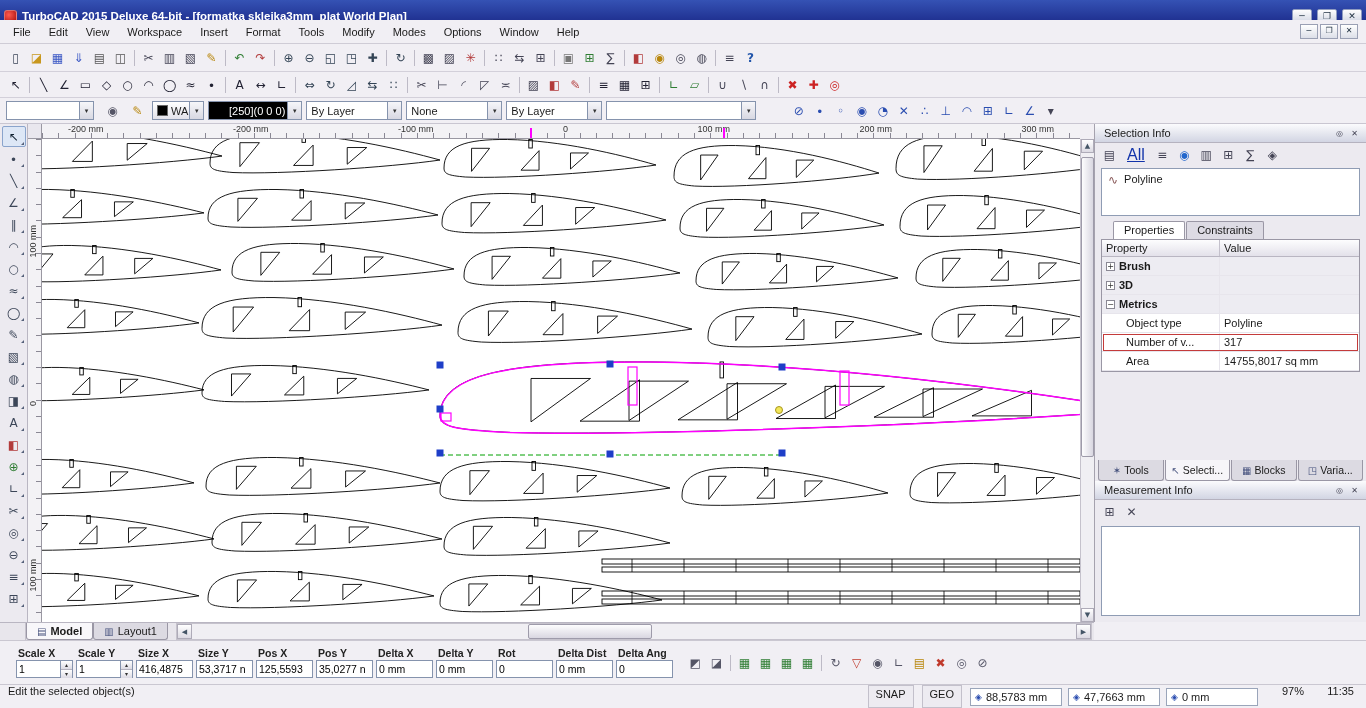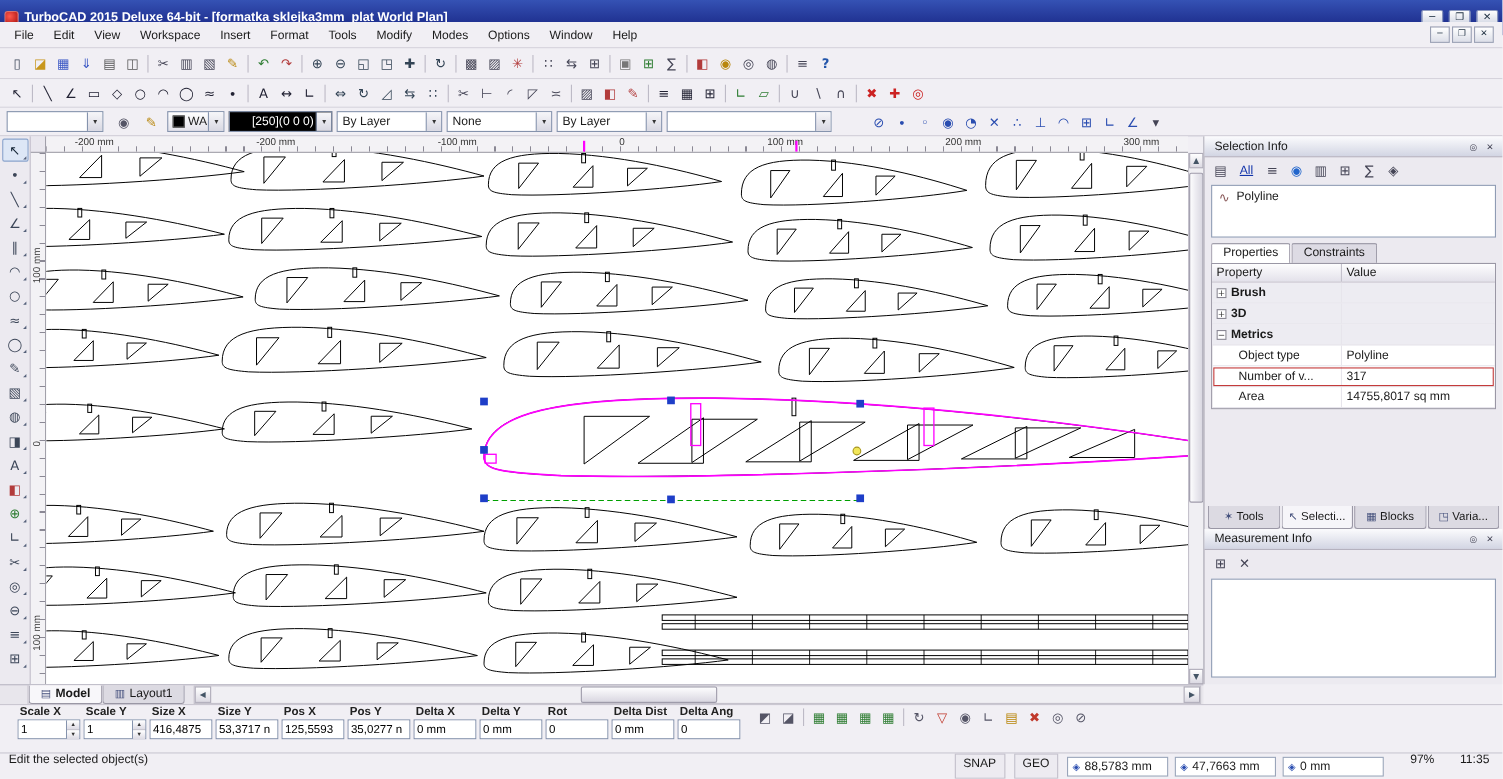--- a/index.html
+++ b/index.html
@@ -67,24 +67,24 @@
 .scroll-btn{height:14px;width:100%;font-size:7px;display:flex;align-items:center;justify-content:center;background:linear-gradient(#fff,#dcdae3);border:1px solid #aeabb8;color:#456;flex:0 0 auto;}
 .vscroll .track{flex:1;position:relative;}
 .vscroll .thumb{position:absolute;left:0;right:0;top:4px;height:66%;background:linear-gradient(90deg,#fdfdfe,#d9d7e1);border:1px solid #9e9baa;border-radius:2px;}
 
 
 .rpanel{position:absolute;left:1094px;top:124px;width:272px;height:498px;background:#eceaf0;border-left:1px solid #a5a2ae;display:flex;flex-direction:column;}
 .panel-hdr{height:19px;background:linear-gradient(#fbfbfd,#d2d5e3);border-bottom:1px solid #b5b2bf;display:flex;align-items:center;padding:0 4px 0 9px;flex:0 0 auto;}
 .panel-hdr .ttl{flex:1;}
 .hdr-btn{width:15px;height:13px;font-size:8px;display:flex;align-items:center;justify-content:center;color:#445;}
 .si-toolbar{height:24px;display:flex;align-items:center;gap:1px;padding:2px 4px;flex:0 0 auto;}
-.tbtn[data-name="select-all-button"]{width:auto;padding:0 5px;font-family:"Liberation Sans",sans-serif;font-size:11px;text-decoration:underline;}
+.tbtn[data-name="select-all-button"]{width:auto;padding:0 5px;font-family:"Liberation Sans",sans-serif;font-size:16px;text-decoration:underline;}
 .obj-box{margin:1px 6px 2px;background:#fff;border:1px solid #8f9cb4;height:48px;padding:4px 6px;display:flex;gap:6px;align-items:flex-start;flex:0 0 auto;}
 .obj-icon{color:#8a5a5a;font-size:12px;}
-.pc-tabs{display:flex;margin:3px 6px 0;gap:1px;flex:0 0 auto;text-align:center;}
+.pc-tabs{display:flex;margin:3px 18px 0;gap:1px;flex:0 0 auto;text-align:center;}
 .pc-tab{padding:2px 10px 3px;border:1px solid #9a97a5;border-bottom:none;background:#dddbe4;border-radius:2px 2px 0 0;}
 .pc-tab.active{background:#fff;position:relative;z-index:2;}
 .pgrid{margin:0 6px;background:#fff;border:1px solid #9a97a5;flex:0 0 auto;}
 .pg-head{display:flex;height:17px;background:linear-gradient(#fdfdfe,#e3e1ea);border-bottom:1px solid #b9b6c2;}
 .pg-head span{padding:2px 4px;}
 .pg-head .c1{width:118px;border-right:1px solid #c4c1cc;}
 .prow{display:flex;height:19px;align-items:center;border-bottom:1px solid #e7e5ec;}
 .prow .c1{width:118px;display:flex;align-items:center;gap:4px;padding-left:4px;border-right:1px solid #e7e5ec;height:100%;}
 .prow .c2{flex:1;padding-left:4px;white-space:nowrap;overflow:hidden;}
 .prow.group{background:#edecf2;font-weight:bold;}
@@ -102,21 +102,21 @@
 .tabrow{position:absolute;left:0;top:622px;width:1094px;height:18px;background:#e8e6ec;border-top:1px solid #b9b6c2;display:flex;align-items:stretch;padding-right:2px;}
 .tab-spacer{width:26px;border-right:1px solid #c5c2cc;}
 .doc-tabs{display:flex;}
 .doc-tab{display:flex;align-items:center;gap:4px;padding:0 10px;border:1px solid #9a97a5;border-top:none;background:#dcdae2;border-radius:0 0 3px 3px;}
 .hscroll{flex:1;display:flex;margin-left:8px;border:1px solid #c5c2cc;background:#f0eff3;}
 .hscroll .scroll-btn{height:auto;width:15px;}
 .hscroll .track{flex:1;position:relative;}
 .hscroll .thumb{position:absolute;top:0;bottom:0;left:38%;width:14%;background:linear-gradient(#fdfdfe,#d9d7e1);border:1px solid #9e9baa;border-radius:2px;}
 
 
-.fieldsrow{position:absolute;left:0;top:640px;width:1366px;height:44px;background:#f1eff4;border-top:1px solid #cac7d1;display:flex;align-items:flex-start;padding:0 2px 0 16px;}
+.fieldsrow{position:absolute;left:0;top:640px;width:1366px;height:44px;background:#f1eff4;border-top:1px solid #cac7d1;display:flex;align-items:center;padding:0 2px 0 16px;}
 .sfields{display:flex;gap:3px;}
 .sfield{display:flex;flex-direction:column;width:57px;flex:0 0 auto;}
 .sflabel{font-size:10.5px;padding:0 0 1px 2px;white-space:nowrap;font-weight:bold;color:#222;}
 .sfbox{display:flex;height:18px;border:1px solid #8593ad;background:#fff;}
 .sfinput{flex:1;min-width:0;border:none;outline:none;font-size:10.5px;padding:0 2px;font-family:"Liberation Sans",sans-serif;background:#fff;}
 .spin{display:none;flex-direction:column;width:12px;border-left:1px solid #8593ad;}
 .sfield[data-spin] .spin{display:flex;}
 .spin i{flex:1;font-style:normal;font-size:6px;line-height:8px;text-align:center;background:linear-gradient(#fff,#dcdae3);border-bottom:1px solid #b5b2bf;color:#333;}
 .spin i:last-child{border-bottom:none;}
 .fr-icons{display:flex;align-items:center;margin-left:12px;}

